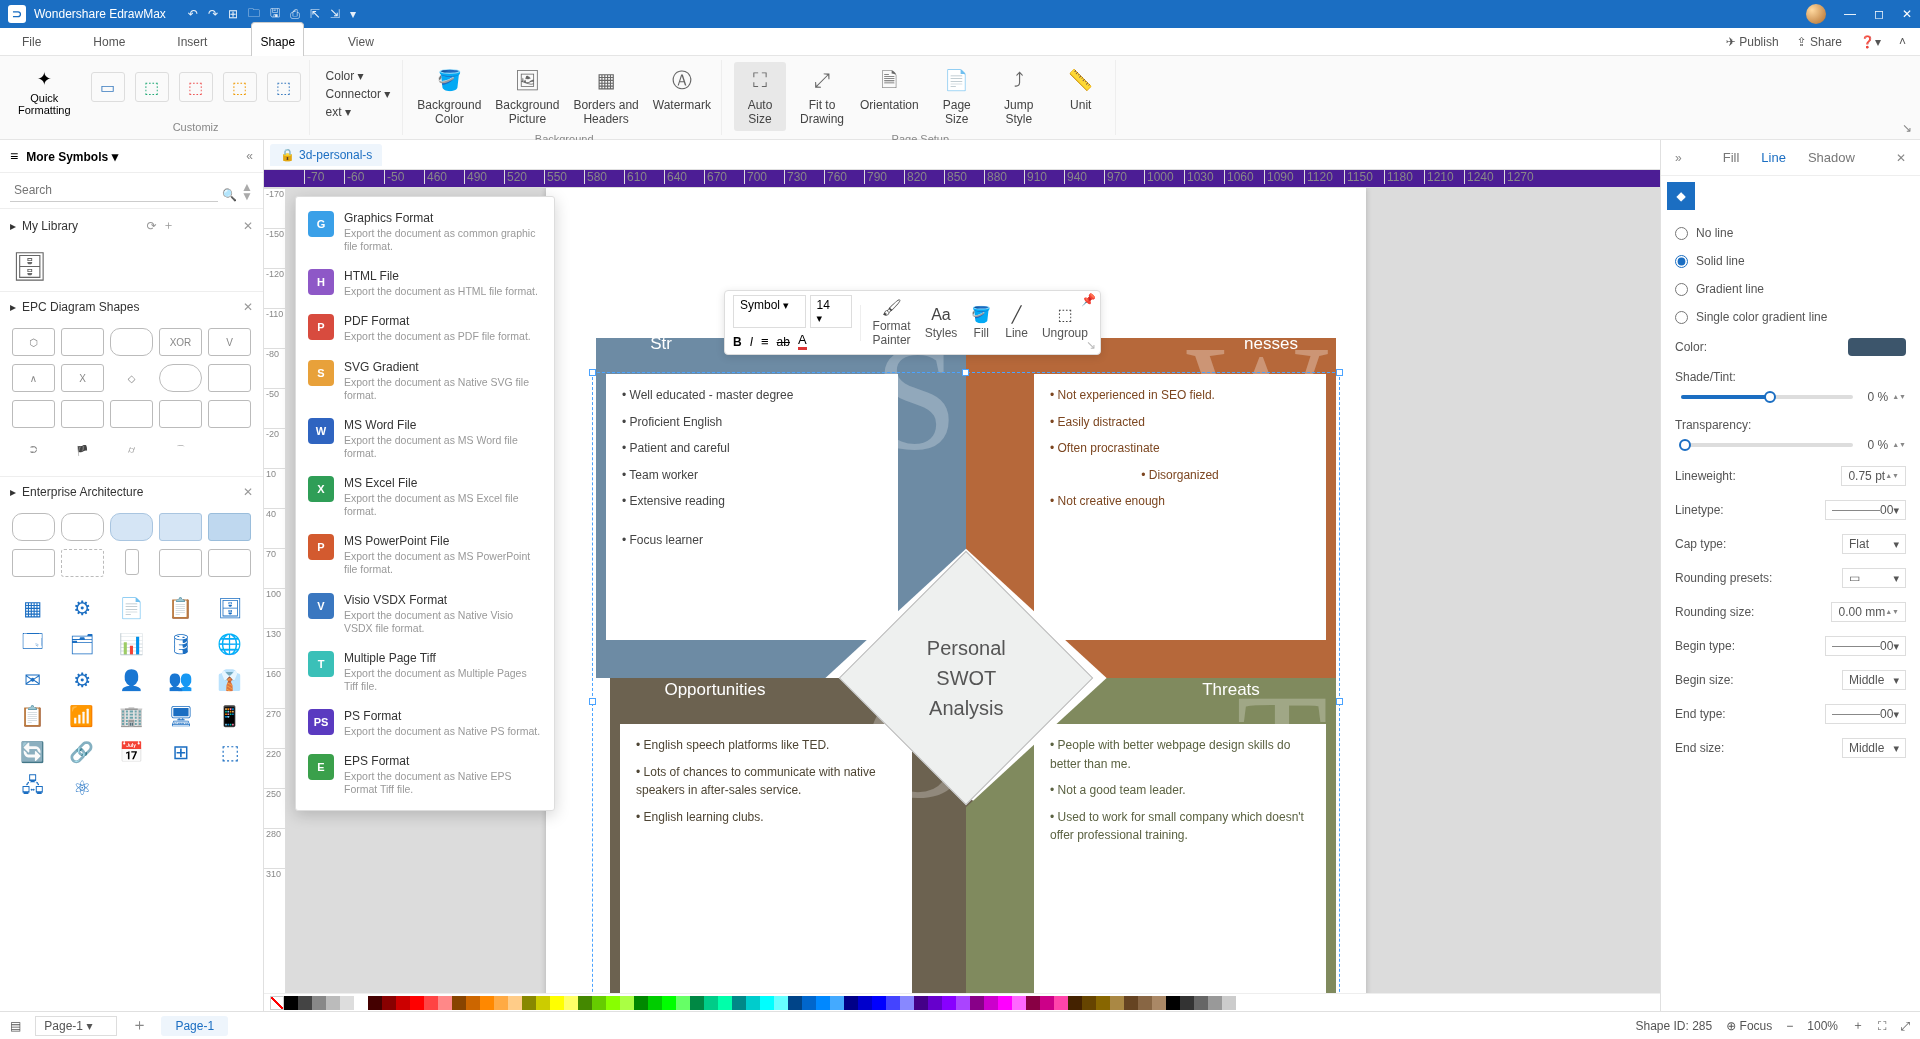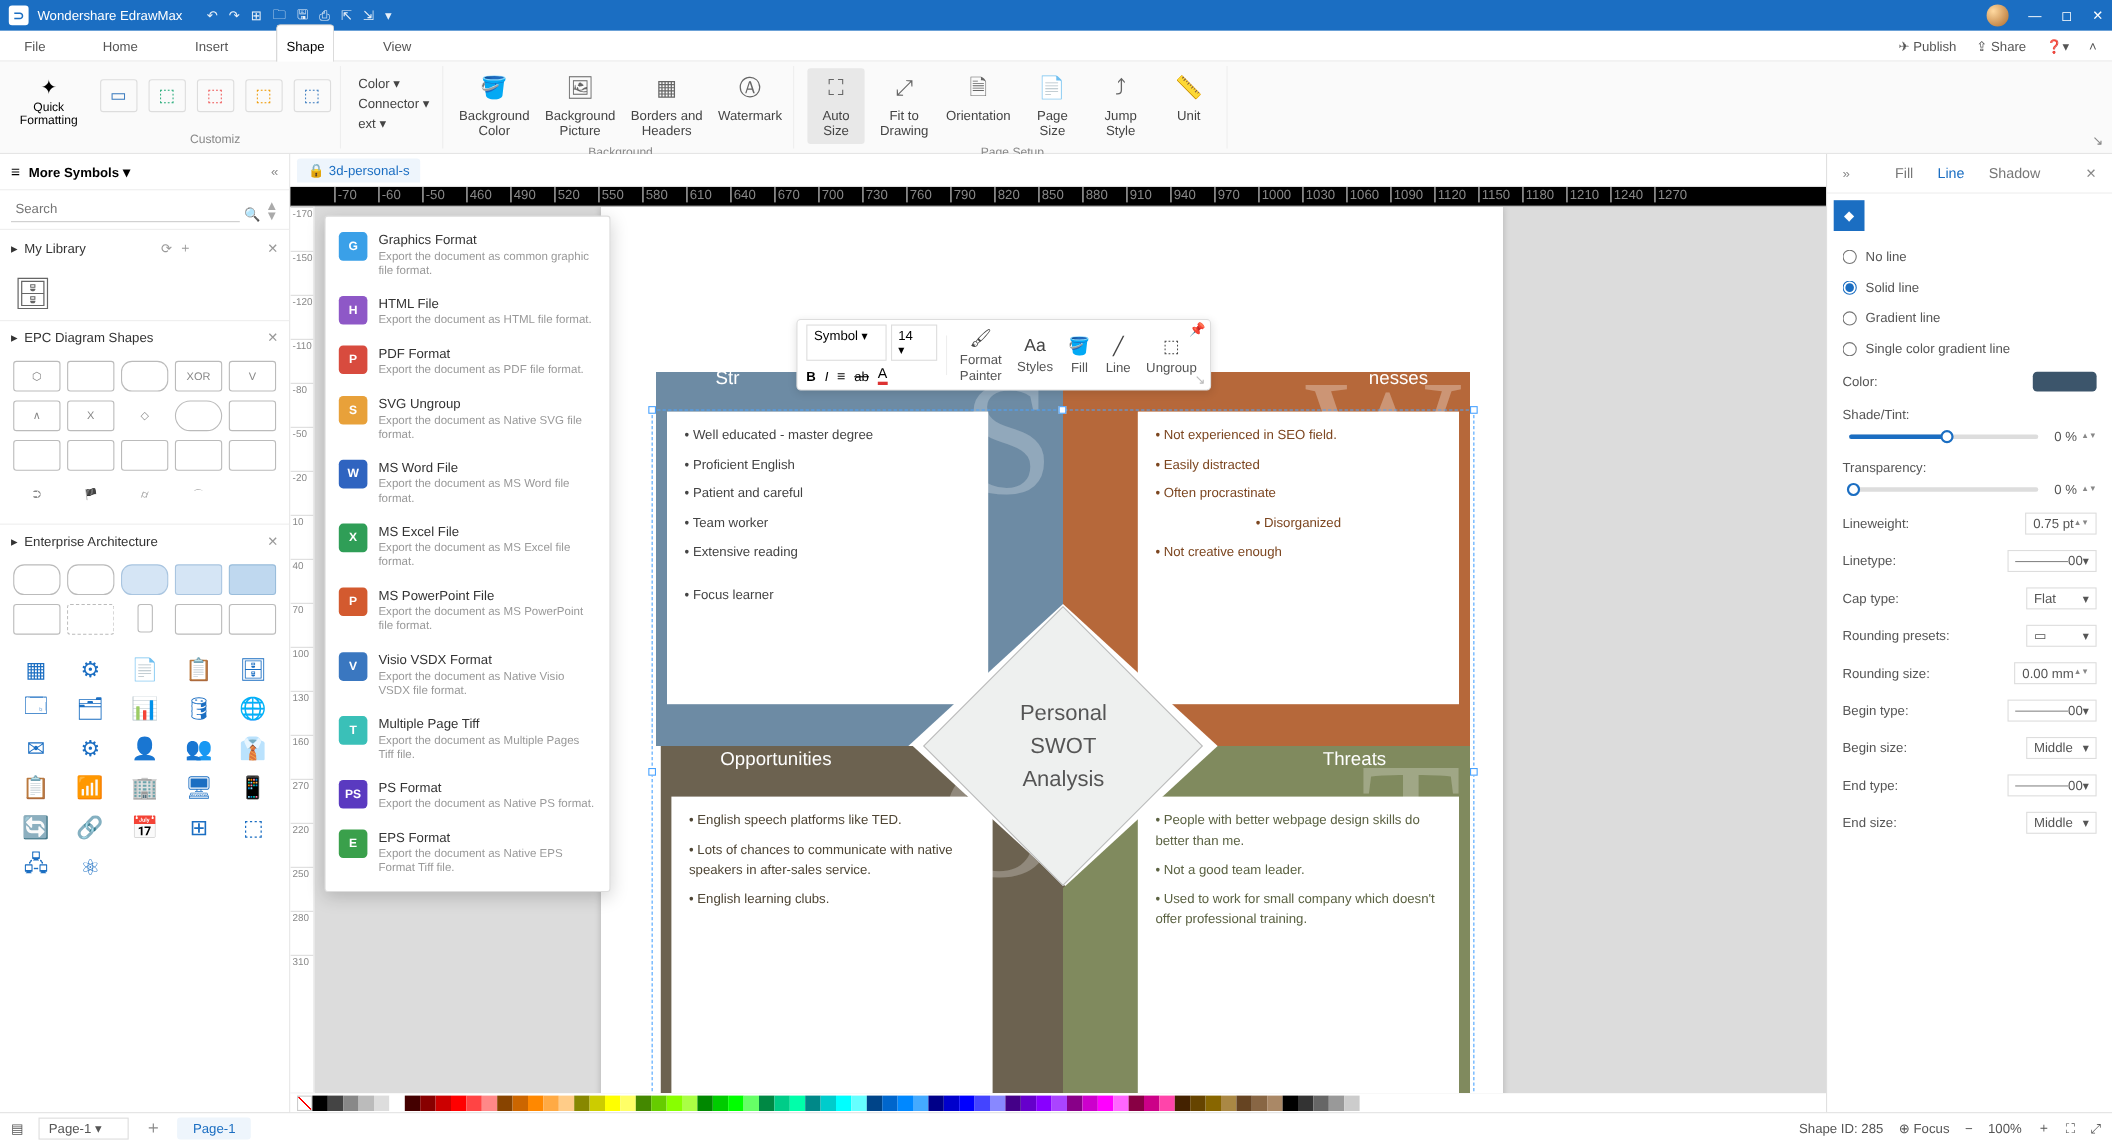--- a/index.html
+++ b/index.html
@@ -42,21 +42,21 @@
 .shape.blue{background:#d5e5f5;border-color:#a9c5e0;}
 .shape.blue2{background:#bfd8ef;border-color:#9abddb;}
 .shape.noborder{border:none;}
 .entgrid{display:grid;grid-template-columns:repeat(5,1fr);gap:10px 8px;padding:6px 12px 12px;}
 .enticon{height:26px;color:#1b6ec2;font-size:20px;display:flex;align-items:center;justify-content:center;}
 .mylib{padding:8px 12px;}
 .mylib .dbicon{font-size:28px;color:#666;}
 .canvas-wrap{flex:1;display:flex;flex-direction:column;background:#f0f0f0;position:relative;}
 .tabstrip{height:30px;background:#fff;border-bottom:1px solid #e0e0e0;display:flex;align-items:center;padding-left:6px;gap:6px;}
 .doctab{color:#1b6ec2;background:#eef5fc;padding:4px 10px;border-radius:3px 3px 0 0;font-size:12px;display:flex;align-items:center;gap:4px;}
-.rulers-top{height:18px;background:#000000;border-bottom:1px solid #ddd;position:relative;overflow:hidden;font-size:9px;color:#888;}
+.rulers-top{height:18px;background:#4c1d95;border-bottom:1px solid #ddd;position:relative;overflow:hidden;font-size:9px;color:#888;}
 .rulers-top .ticks{position:absolute;left:40px;right:0;top:0;display:flex;}
 .rulers-top .ticks span{width:40px;border-left:1px solid #ddd;padding-left:2px;}
 .canvas-body{flex:1;display:flex;min-height:0;}
 .ruler-left{width:22px;background:#fff;border-right:1px solid #ddd;position:relative;overflow:hidden;}
 .ruler-left .vt{position:absolute;top:0;left:0;right:0;display:flex;flex-direction:column;}
 .ruler-left .vt span{height:40px;font-size:9px;color:#888;border-top:1px solid #ddd;padding-left:2px;}
 .canvas-scroll{flex:1;overflow:auto;position:relative;background:#dcdcdc;}
 .page{position:absolute;left:260px;top:0;width:820px;height:980px;background:#fff;box-shadow:0 0 6px rgba(0,0,0,.2);}
 .swot{position:absolute;left:50px;top:150px;width:740px;height:680px;}
 .quad{position:absolute;width:370px;height:340px;}
@@ -66,21 +66,21 @@
 .quad .box{position:absolute;background:#fff;padding:12px 16px;font-size:17px;line-height:1.55;color:#444;}
 .quad.str{left:0;top:0;}
 .quad.str .shape-bg{background:#6d8ba4;clip-path:polygon(0 0,100% 0,100% 62%,62% 100%,0 100%);}
 .quad.str .wm{right:8px;top:-26px;}
 .quad.str .box{left:10px;top:36px;right:68px;bottom:38px;}
 .quad.wk{right:0;top:0;}
 .quad.wk .shape-bg{background:#b6683a;clip-path:polygon(0 0,100% 0,100% 100%,38% 100%,0 62%);}
 .quad.wk .wm{left:356px;top:-26px;color:rgba(255,255,255,.3);}
 .quad.wk .box{right:10px;top:36px;left:68px;bottom:38px;}
 .quad.wk .box{color:#7c4620;}
-.quad.op{left:4px;bottom:0;}
+.quad.op{left:14px;bottom:0;}
 .quad.op .shape-bg{background:#6c6250;clip-path:polygon(0 0,62% 0,100% 38%,100% 100%,0 100%);}
 .quad.op .wm{right:8px;top:-18px;}
 .quad.op .box{left:10px;bottom:10px;right:68px;top:46px;color:#4e4534;}
 .quad.th{right:0;bottom:0;}
 .quad.th .shape-bg{background:#808a5e;clip-path:polygon(38% 0,100% 0,100% 100%,0 100%,0 38%);}
 .quad.th .wm{left:356px;top:-18px;}
 .quad.th .box{right:10px;bottom:10px;left:68px;top:46px;color:#5b6242;}
 .center-d{position:absolute;left:280px;top:250px;width:180px;height:180px;background:#eef0ef;border:1px solid #bbb;transform:rotate(45deg);display:flex;align-items:center;justify-content:center;}
 .center-d .ct{transform:rotate(-45deg);text-align:center;font-size:20px;color:#555;line-height:1.5;}
 .sel-outline{position:absolute;border:1px dashed #4aa3ff;}
@@ -726,21 +726,21 @@
       <div class="eitem">
         <div class="eicon" style="background:#d84b3e">P</div>
         <div class="etexts">
           <div class="etitle">PDF Format</div>
           <div class="edesc">Export the document as PDF file format.</div>
         </div>
       </div>
       <div class="eitem">
         <div class="eicon" style="background:#e8a13a">S</div>
         <div class="etexts">
-          <div class="etitle">SVG Ungroup</div>
+          <div class="etitle">SVG Gradient</div>
           <div class="edesc">Export the document as Native SVG file format.</div>
         </div>
       </div>
       <div class="eitem">
         <div class="eicon" style="background:#2f64c0">W</div>
         <div class="etexts">
           <div class="etitle">MS Word File</div>
           <div class="edesc">Export the document as MS Word file format.</div>
         </div>
       </div>

